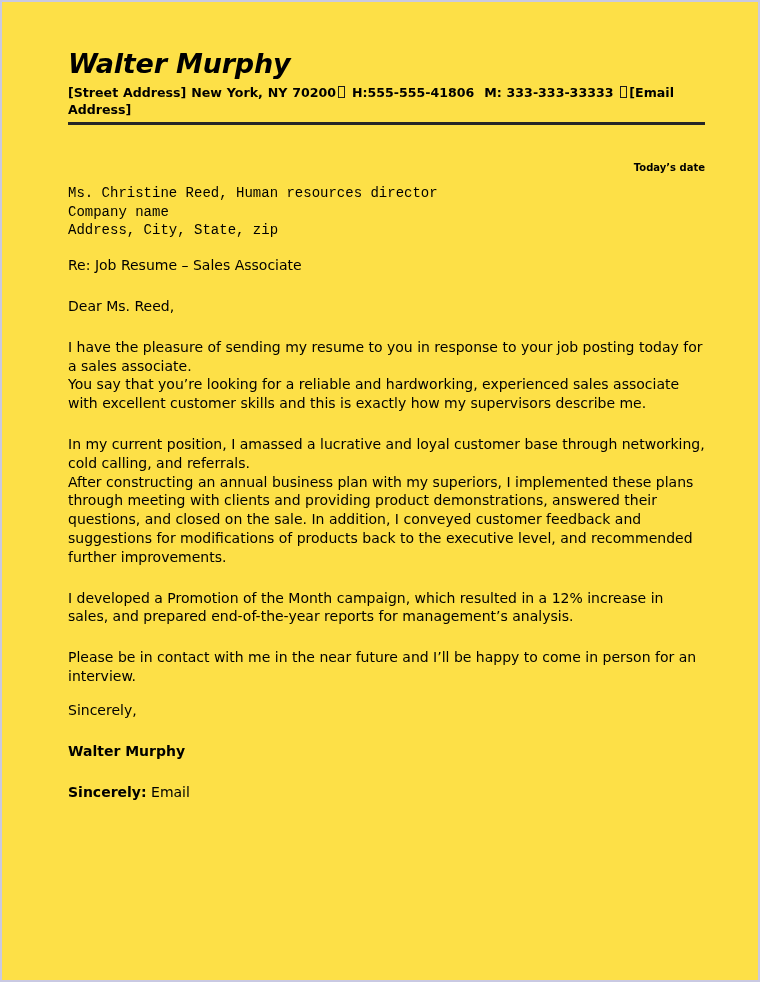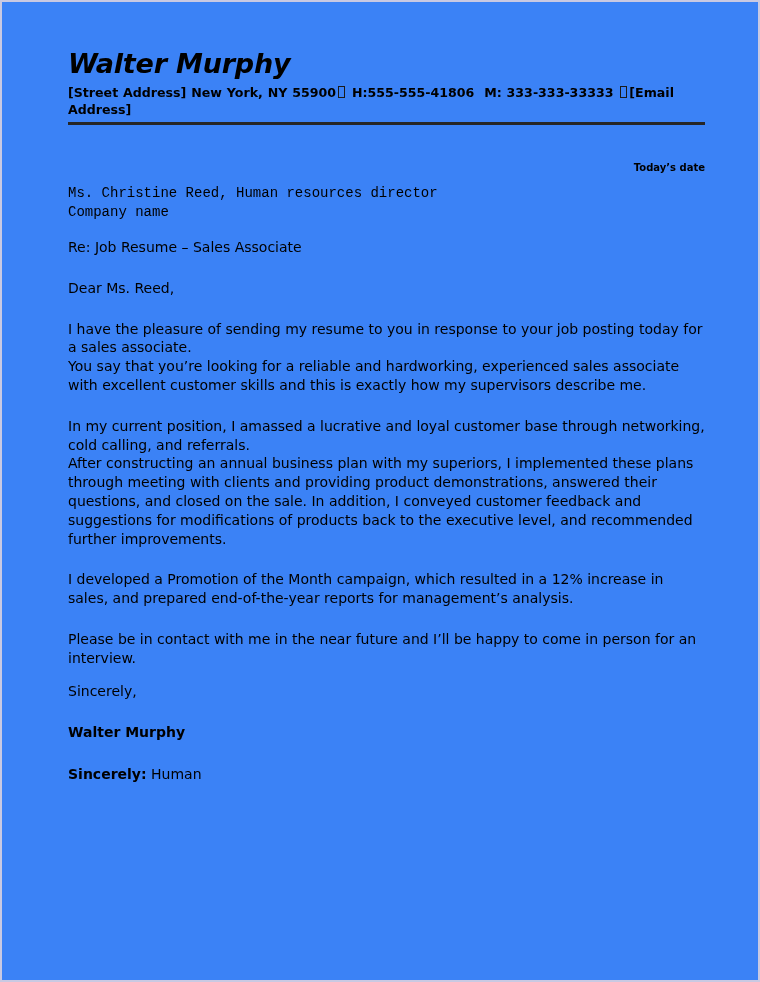--- a/index.html
+++ b/index.html
@@ -6,21 +6,21 @@
     margin: 0;
     padding: 0;
     background: #ffffff;
   }
 
   .page {
     position: relative;
     width: 760px;
     height: 982px;
     box-sizing: border-box;
-    background: #3b82f6;
+    background: #fde047;
     border: 2px solid #c9c9e2;
     overflow: hidden;
     font-family: "DejaVu Sans", "Liberation Sans", sans-serif;
     color: #000000;
   }
 
   .content {
     position: absolute;
     left: 66px;
     top: 0;
@@ -128,33 +128,34 @@
 </head>
 <body>
 
 <div class="page">
   <div class="content">
 
     <div class="letterhead">
       <h1 class="name-line">Walter Murphy</h1>
 
       <p class="contact-line">
-        <span>[Street Address] New York, NY 55900</span><span class="tofu"></span>&nbsp;<span>H:555-555-41806</span>&nbsp;&nbsp;<span>M: 333-333-33333</span>&nbsp;<span class="tofu"></span><span>[Email Address]</span>
+        <span>[Street Address] New York, NY 70200</span><span class="tofu"></span>&nbsp;<span>H:555-555-41806</span>&nbsp;&nbsp;<span>M: 333-333-33333</span>&nbsp;<span class="tofu"></span><span>[Email Address]</span>
       </p>
 
       <hr class="rule">
     </div>
 
     <div class="date-line">Today’s date</div>
 
     <div class="body-block">
 
       <div class="recipient">
         <div>Ms. Christine Reed, Human resources director</div>
         <div>Company name</div>
+        <div>Address, City, State, zip</div>
       </div>
 
       <div class="subject">Re: Job Resume – Sales Associate</div>
 
       <div class="salutation">Dear Ms. Reed,</div>
 
       <div class="para">
         <div>I have the pleasure of sending my resume to you in response to your job posting today for a sales associate.</div>
         <div class="sub">You say that you’re looking for a reliable and hardworking, experienced sales associate with excellent customer skills and this is exactly how my supervisors describe me.</div>
       </div>
@@ -168,18 +169,18 @@
 
 
       <div class="para">Please be in contact with me in the near future and I’ll be happy to come in person for an interview.</div>
 
       <div class="closing">Sincerely,</div>
 
       <div class="signature">Walter Murphy</div>
 
       <div class="enclosure">
         <span class="label">Sincerely:</span>
-        <span>Human</span>
+        <span>Email</span>
       </div>
 
     </div>
   </div>
 </div>
 
 </body></html>

